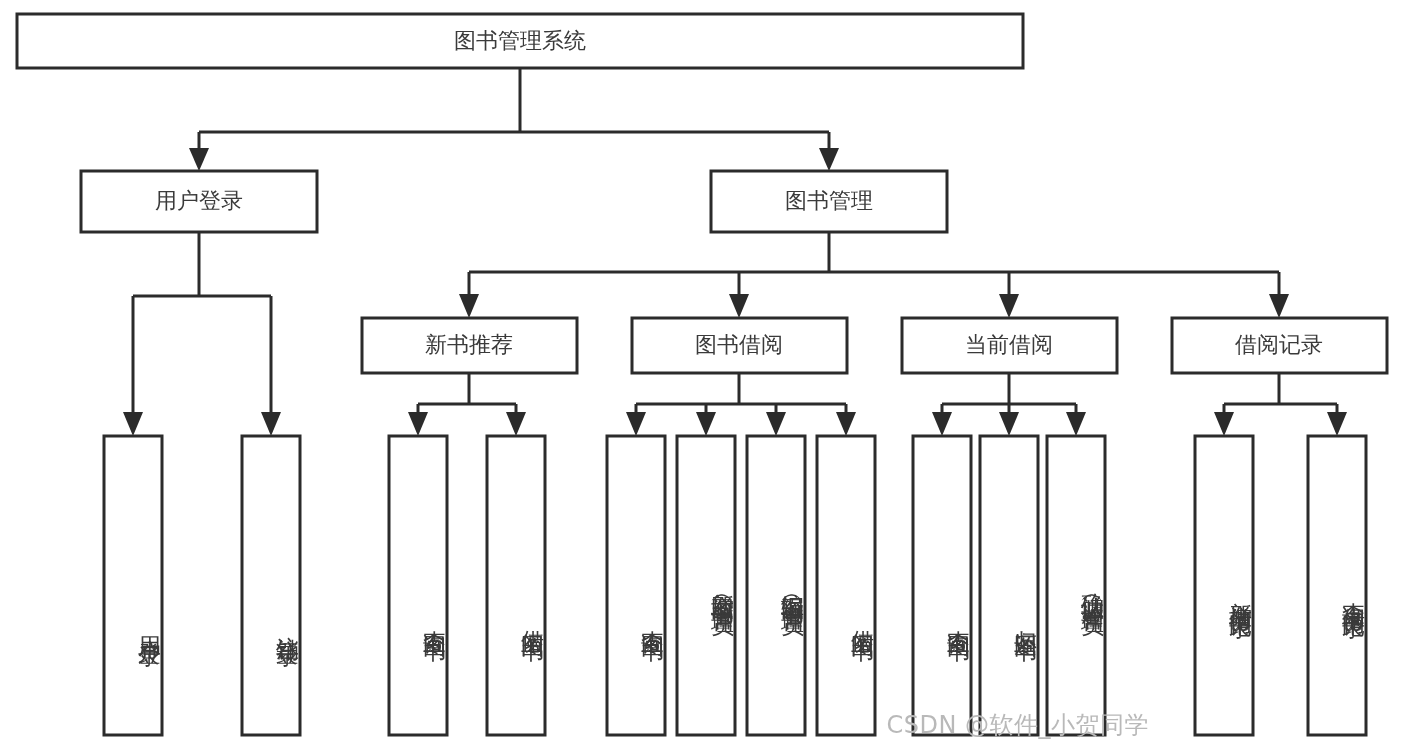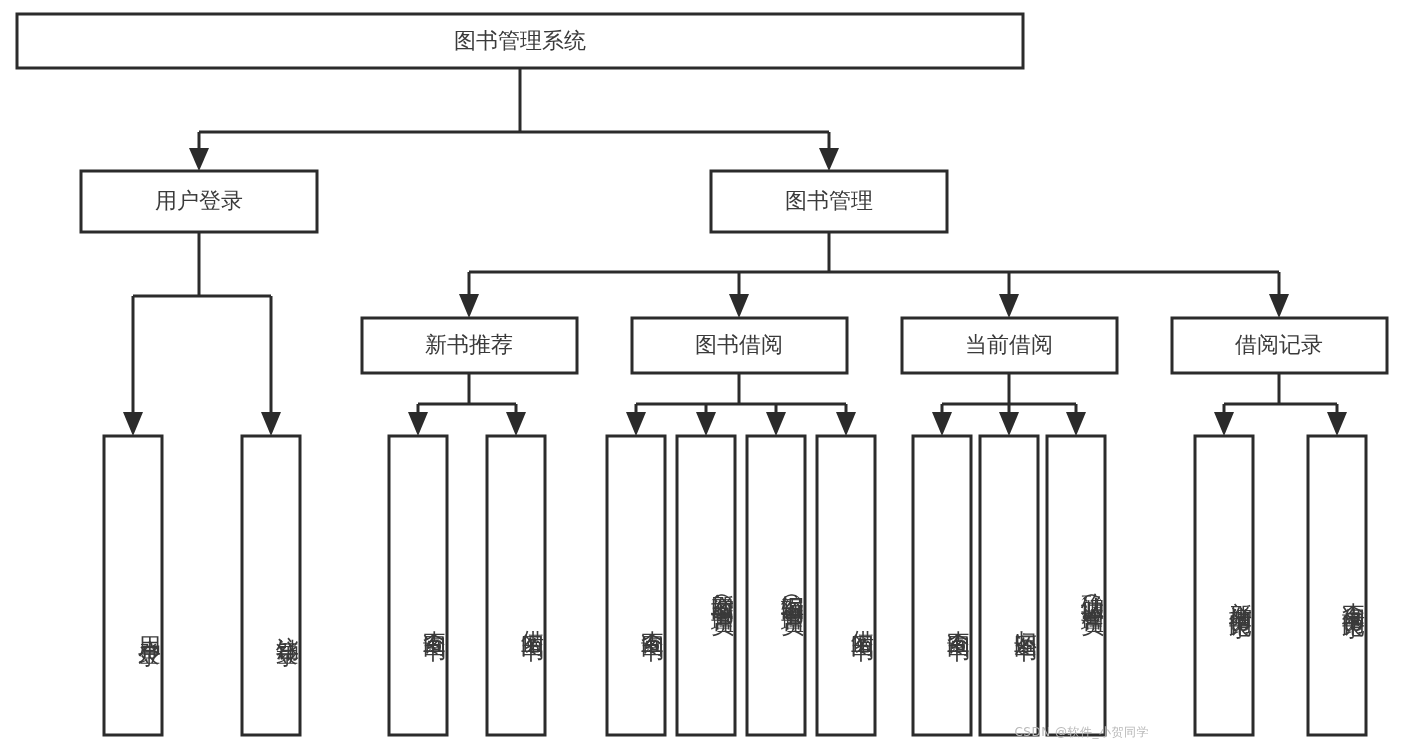--- a/index.html
+++ b/index.html
@@ -63,21 +63,21 @@
     display: flex;
     align-items: flex-start;
     justify-content: center;
     pointer-events: none;
   }
   .watermark {
     position: absolute;
     right: 8px;
     bottom: 6px;
     font-family: "DejaVu Sans", "Liberation Sans", sans-serif;
-    font-size: 12px;
+    font-size: 24px;
     color: #b9b9b9;
     white-space: nowrap;
     letter-spacing: 0.5px;
   }
 </style>
 </head>
 <body>
 
 <div id="diagram-root">
 

